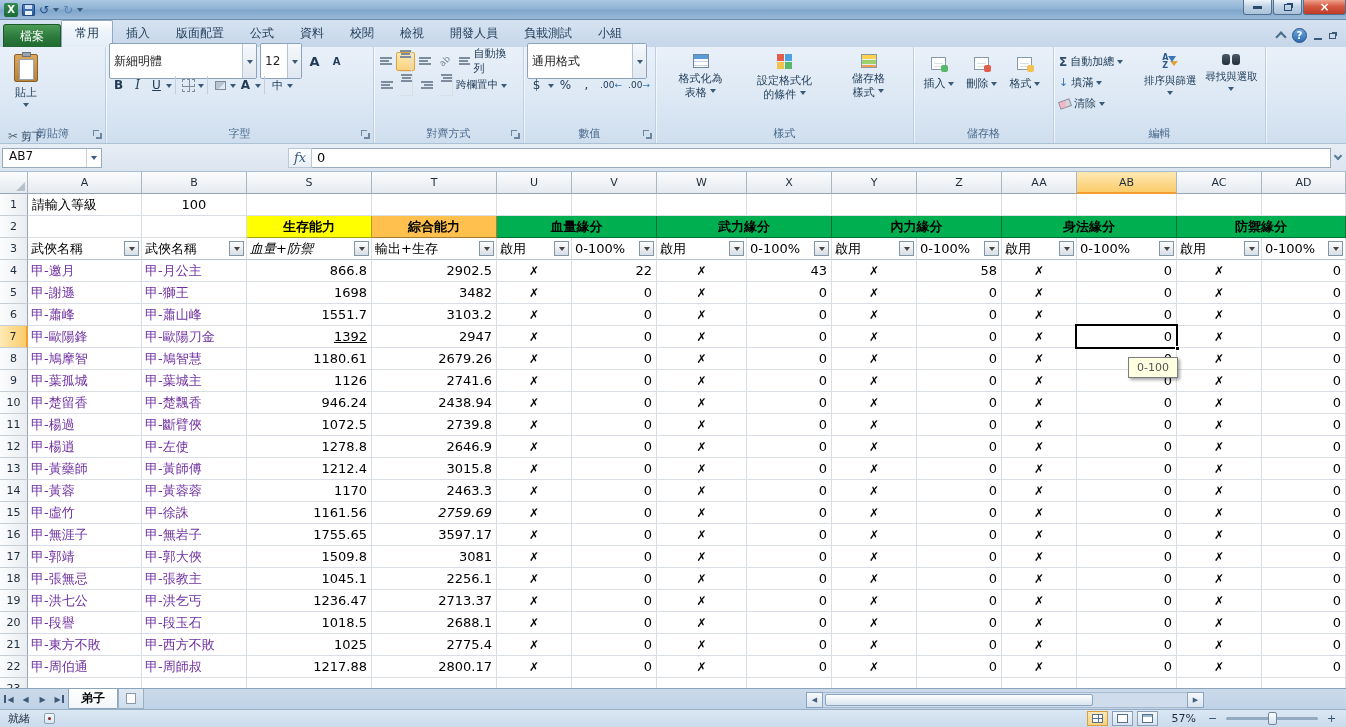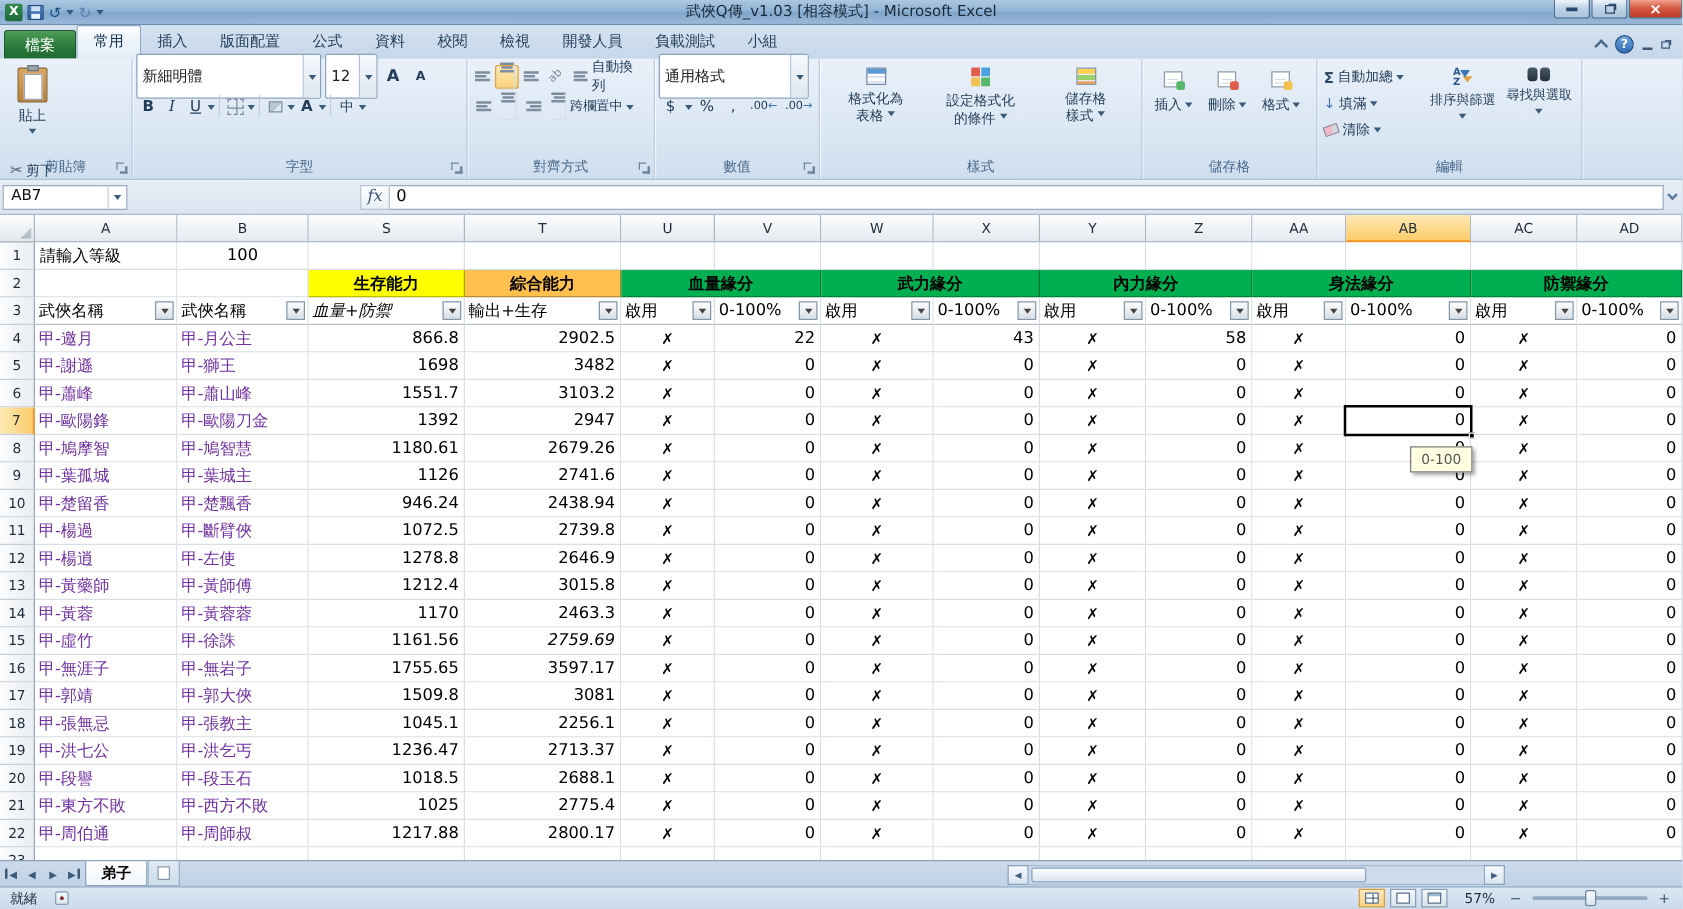--- a/index.html
+++ b/index.html
@@ -150,21 +150,20 @@
 
 <div id="titlebar">
   <div class="qat">
     <span class="xlicon">X</span>
     <span class="saveicon"></span>
     <span class="qglyph">↺</span>
     <span class="tri"></span>
     <span class="qglyph dis">↻</span>
     <span class="tri"></span>
   </div>
-  <div class="title-text">武俠Q傳_v1.03  [相容模式] -  Microsoft Excel</div>
   <div class="winbtns">
     <div class="wbtn">
         <span class="bar"></span>
       </div>
     <div class="wbtn">
         <span class="rest"></span>
       </div>
     <div class="wbtn close">
         <span>×</span>
       </div>
@@ -625,21 +624,21 @@
         <div class="c num" style="width: 85px;">0</div>
         <div class="c x" style="width: 75px;">✗</div>
         <div class="c num" style="width: 100px;">0</div>
         <div class="c x" style="width: 85px;">✗</div>
         <div class="c num" style="width: 84px;">0</div>
       </div>
       <div class="gr">
         <div class="rh selhdr">7</div>
         <div class="c nm" style="width: 114px;">甲-歐陽鋒</div>
         <div class="c nm" style="width: 105px;">甲-歐陽刀金</div>
-        <div class="c num" style="width: 125px;">1392</div>
+        <div class="c num" style="width: 125px; text-decoration: underline;">1392</div>
         <div class="c num" style="width: 125px;">2947</div>
         <div class="c x" style="width: 75px;">✗</div>
         <div class="c num" style="width: 85px;">0</div>
         <div class="c x" style="width: 90px;">✗</div>
         <div class="c num" style="width: 85px;">0</div>
         <div class="c x" style="width: 85px;">✗</div>
         <div class="c num" style="width: 85px;">0</div>
         <div class="c x" style="width: 75px;">✗</div>
         <div class="c num" style="width: 100px;">0</div>
         <div class="c x" style="width: 85px;">✗</div>

